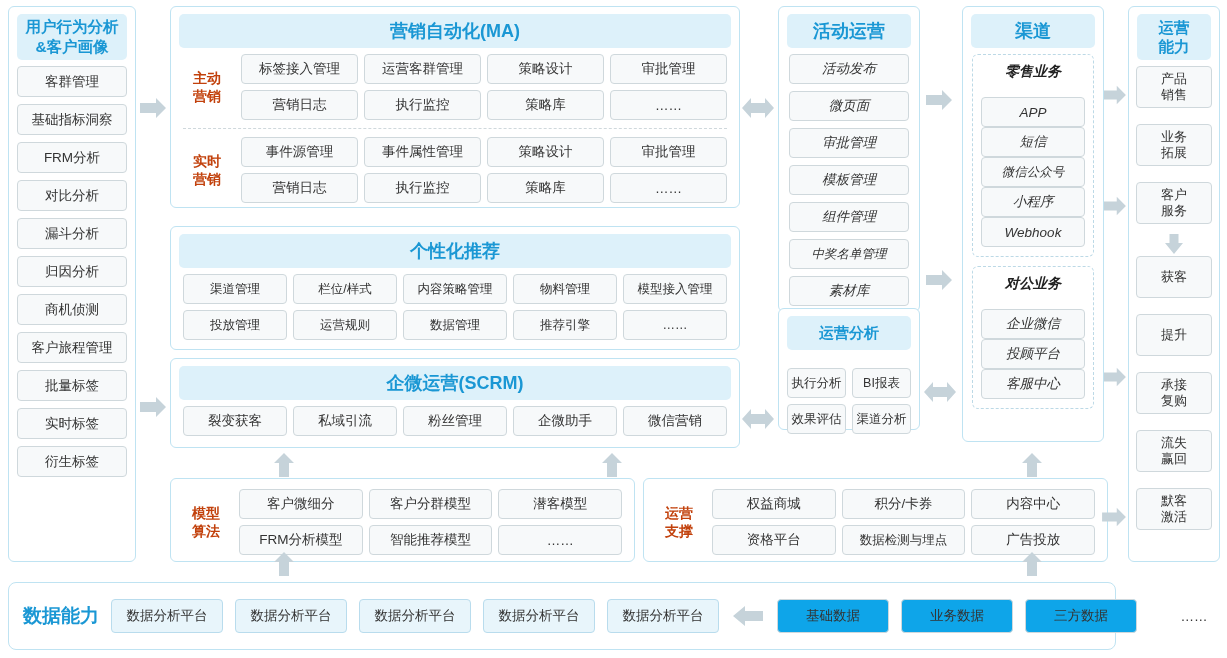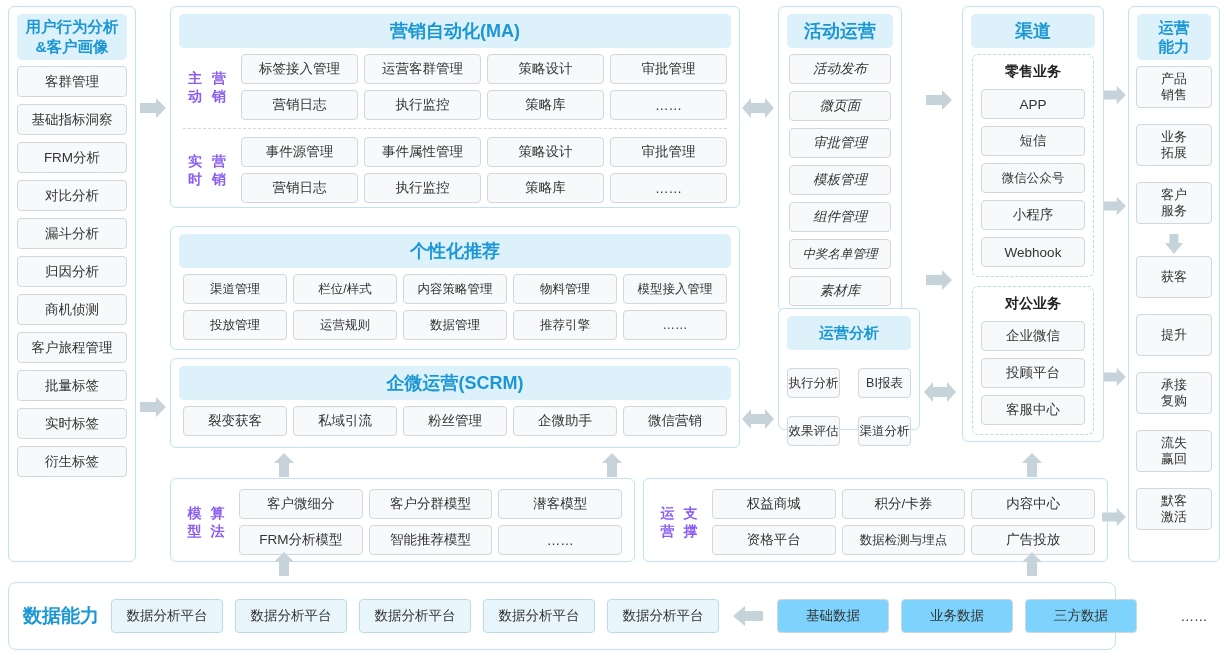--- a/index.html
+++ b/index.html
@@ -39,27 +39,27 @@
     font-size: 13.5px;
     text-align: center;
     display: flex;
     align-items: center;
     justify-content: center;
     height: 30px;
   }
   .cell.sm { font-size: 12.5px; }
   .rowgrid { display: grid; gap: 6px; }
   .sectlabel {
-    color: #8b5cf6;
+    color: #c2410c;
     font-weight: bold;
     font-size: 14px;
     line-height: 18px;
     text-align: center;
     display: flex;
-    flex-direction: row;
+    flex-direction: column;
     justify-content: center;
     align-items: center;
   }
 
   
   #leftcol { left: 8px; top: 6px; width: 128px; height: 556px; }
   #leftcol .panel-title { font-size: 15.5px; line-height: 20px; height: 46px;
     display:flex; align-items:center; justify-content:center; padding: 12px 4px; }
   #leftcol .list { padding: 0 8px 8px 8px; display: grid; gap: 7px; }
   #leftcol .cell { height: 31px; }
@@ -79,38 +79,39 @@
   #scrm .body { padding: 0 12px 10px 12px; }
 
   
   #model { left: 170px; top: 478px; width: 465px; height: 84px; padding: 10px 12px; }
   .lbl-block { display: grid; grid-template-columns: 46px 1fr; gap: 10px; align-items: center; height: 100%; }
 
   
   #support { left: 643px; top: 478px; width: 465px; height: 84px; padding: 10px 12px; }
 
   
-  #act { left: 778px; top: 6px; width: 124px; height: 306px; }
+  #act { left: 778px; top: 6px; width: 142px; height: 306px; }
   #act .list { padding: 0 10px 8px 10px; display: grid; gap: 7px; font-style: italic; }
 
   
   #opan { left: 778px; top: 308px; width: 142px; height: 122px; }
   #opan .panel-title { font-size: 15px; }
-  #opan .body { padding: 12px 8px 8px 8px; display: grid; grid-template-columns: 1fr 1fr; gap: 18px; }
+  #opan .body { padding: 12px 8px 8px 8px; display: grid; grid-template-columns: 1fr 1fr; gap: 6px; }
 
   
   #chan { left: 962px; top: 6px; width: 142px; height: 436px; }
   .subbox {
     border: 1px dashed #bcd9e6;
     border-radius: 6px;
     margin: 0 9px 9px 9px;
     padding: 8px 8px 9px 8px;
+    font-style: italic;
   }
   .subtitle { text-align: center; font-weight: bold; font-size: 14px; color: #222; margin-bottom: 8px; }
-  .subbox .list { display: grid; gap: 7px; }
+  .subbox .list { display: grid; gap: 0; margin-top: 16px; }
 
   
   #cap { left: 1128px; top: 6px; width: 92px; height: 556px; }
   #cap .panel-title { font-size: 15.5px; line-height: 19px; height: 46px;
     display:flex; align-items:center; justify-content:center; }
   #cap .list { padding: 0 7px 8px 7px; display: grid; gap: 16px; }
   #cap .cell { height: 42px; font-size: 13px; line-height: 16px; }
   #cap .cell span { display: block; }
   .capdivider { display: flex; justify-content: center; align-items: center; height: 24px; }
 
@@ -122,21 +123,21 @@
     border: 1px solid #b9dced;
     border-radius: 4px;
     background: #e8f5fb;
     color: #333;
     font-size: 13.5px;
     height: 34px;
     min-width: 112px;
     display: flex; align-items: center; justify-content: center;
     padding: 0 8px;
   }
-  .bcell.plain { background: #7dd3fc; border-color: #cfd8dc; }
+  .bcell.plain { background: #0ea5e9; border-color: #cfd8dc; }
   .bcell.dots { min-width: 90px; border: none; background: transparent; }
 
   
   .arrow { position: absolute; color: #9fb3bd; }
   svg { display: block; }
 </style>
 </head>
 <body>
 
 <div id="root">

